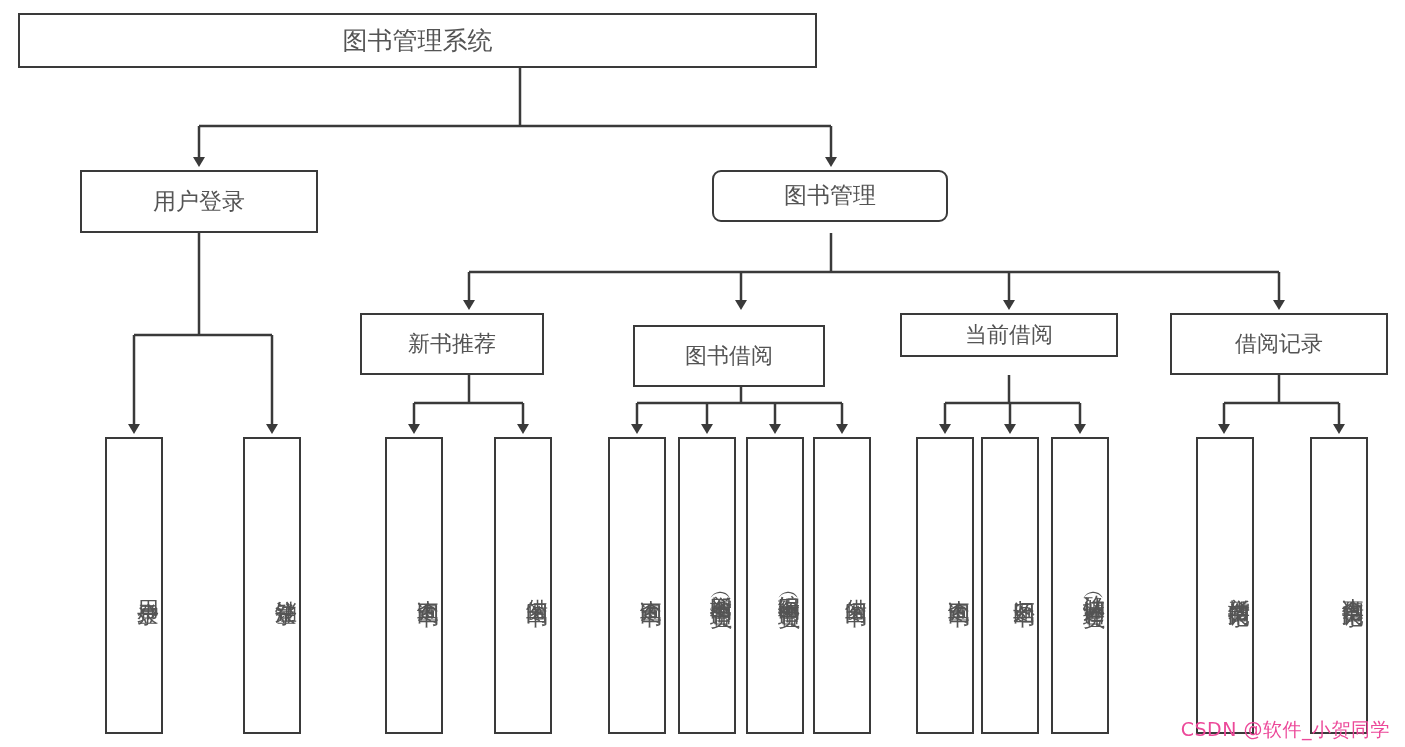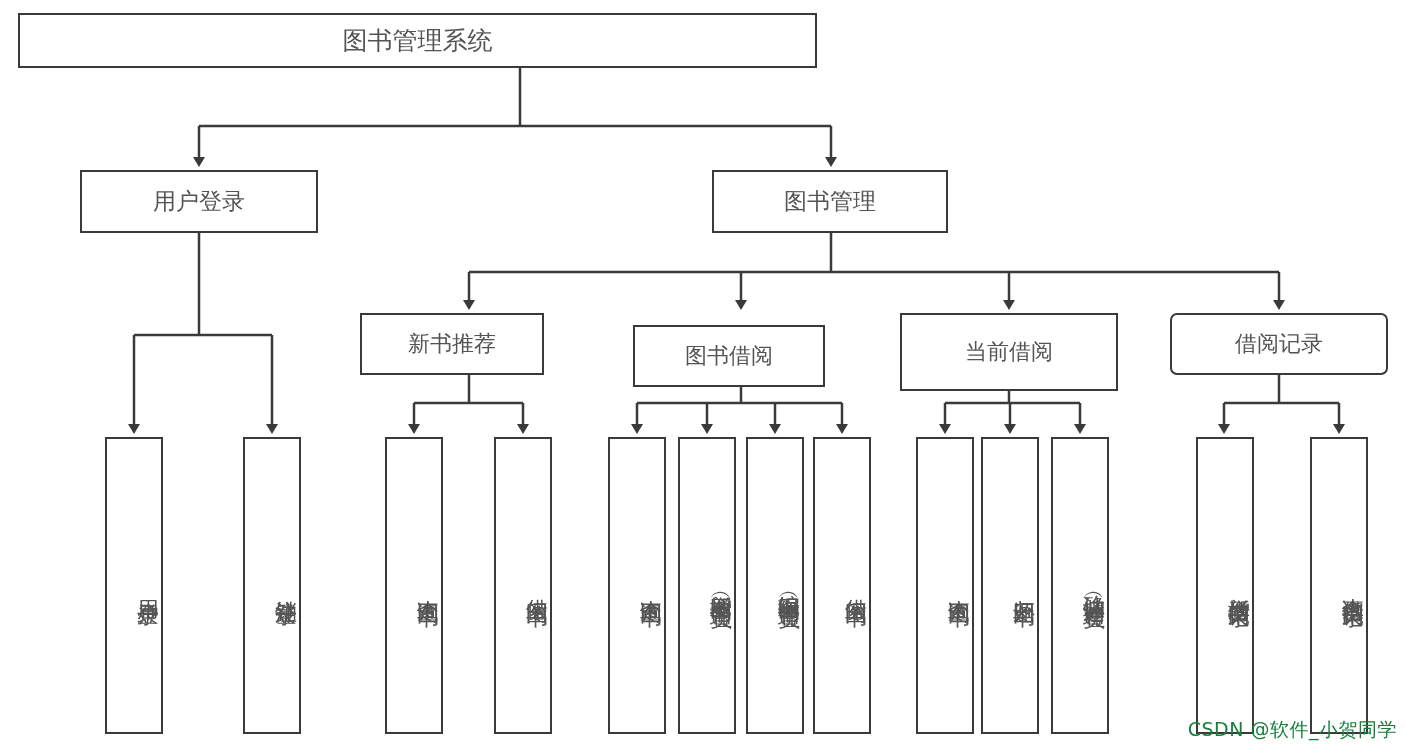--- a/index.html
+++ b/index.html
@@ -46,24 +46,24 @@
     padding:14px 0 14px 0;
     align-items:flex-start;
     justify-content:center;
     letter-spacing:2px;
   }
   .node.leaf.tall{
     align-items:flex-start;
   }
   .watermark{
     position:absolute;
-    right:8px;
+    right:15px;
     bottom:4px;
     font-size:19px;
-    color:#15803d;
+    color:#ec4899;
     white-space:nowrap;
     letter-spacing:0.5px;
     user-select:none;
   }
 </style>
 </head>
 <body>
 
 <div id="diagram-root">
 
@@ -117,29 +117,29 @@
       <path d="M1224,403 L1339,403"></path>
       <path d="M1224,403 L1224,425" marker-end="url(#arrow)"></path>
       <path d="M1339,403 L1339,425" marker-end="url(#arrow)"></path>
     </g>
   </svg>
 
   <div class="node root" style="left:18px;top:13px;width:799px;height:55px;">图书管理系统</div>
 
   <div class="node level1" style="left:80px;top:170px;width:238px;height:63px;">用户登录</div>
 
-  <div class="node level1" style="left:712px;top:170px;width:236px;height:63px;">图书管理</div>
+  <div class="node level1" style="left:712px;top:170px;width:236px;height:52px;border-radius:9px;">图书管理</div>
 
   <div class="node level2" style="left:360px;top:313px;width:184px;height:62px;">新书推荐</div>
 
   <div class="node level2" style="left:633px;top:325px;width:192px;height:62px;">图书借阅</div>
 
-  <div class="node level2" style="left:900px;top:313px;width:218px;height:78px;">当前借阅</div>
+  <div class="node level2" style="left:900px;top:313px;width:218px;height:44px;">当前借阅</div>
 
-  <div class="node level2" style="left:1170px;top:313px;width:218px;height:62px;border-radius:7px;">借阅记录</div>
+  <div class="node level2" style="left:1170px;top:313px;width:218px;height:62px;">借阅记录</div>
 
   <div class="node leaf" style="left:105px;top:437px;width:58px;height:297px;">用户登录</div>
 
   <div class="node leaf" style="left:243px;top:437px;width:58px;height:297px;">注销登录</div>
 
   <div class="node leaf" style="left:385px;top:437px;width:58px;height:297px;">查询图书</div>
 
   <div class="node leaf" style="left:494px;top:437px;width:58px;height:297px;">借阅图书</div>
 
   <div class="node leaf" style="left:608px;top:437px;width:58px;height:297px;">查询图书</div>

